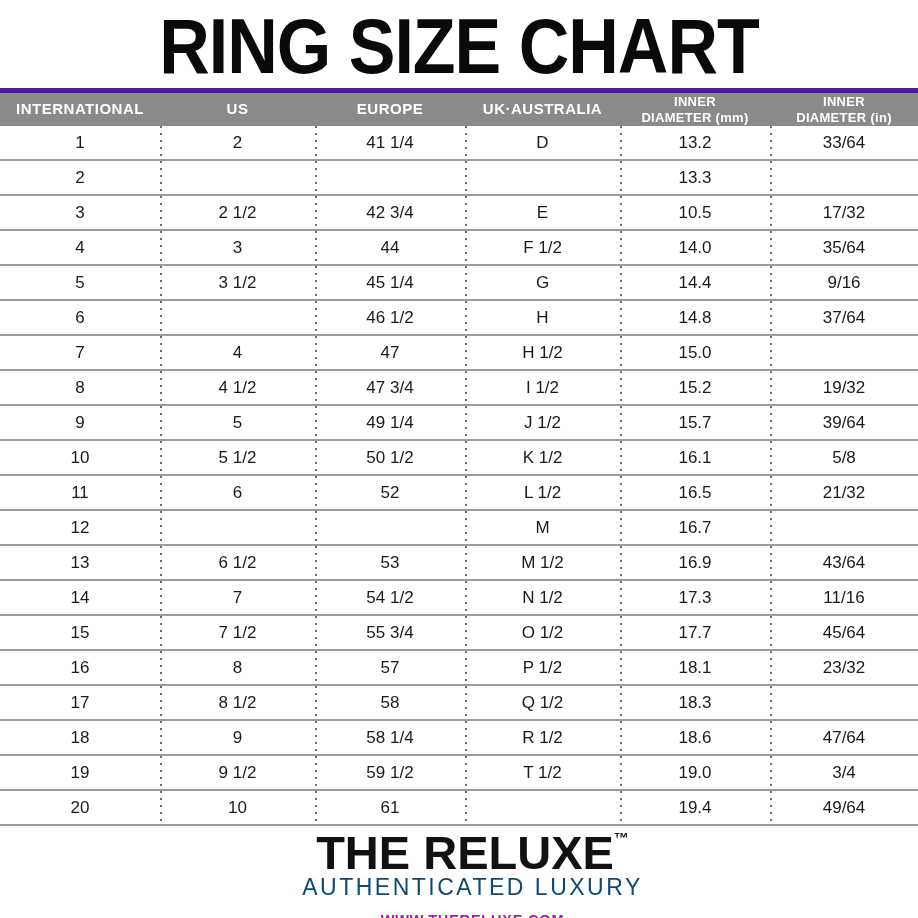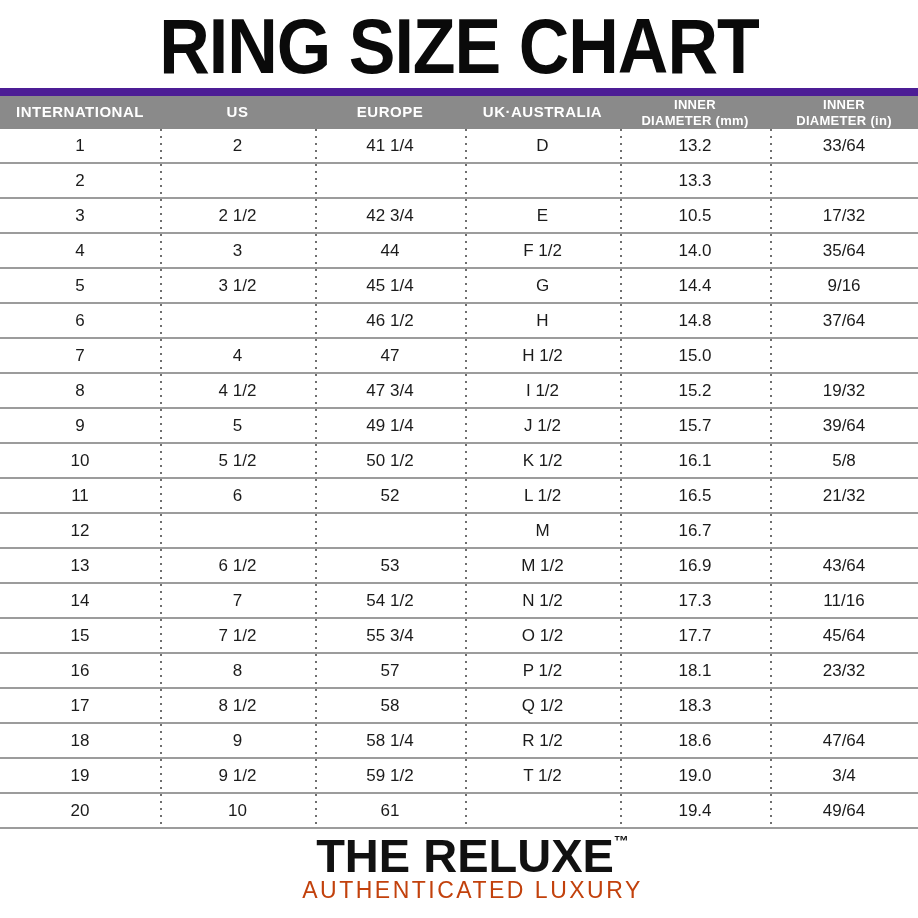--- a/index.html
+++ b/index.html
@@ -46,21 +46,21 @@
 
   thead th {
     background: #8a8a8a;
     color: #ffffff;
     height: 33px;
     padding: 0;
     vertical-align: middle;
     text-align: center;
     font-weight: bold;
     letter-spacing: 0.5px;
-    border-top: 8px solid #4c1d95;
+    border-top: 5px solid #4c1d95;
   }
   thead th .l1 { font-size: 15px; line-height: 1.1; }
   thead th.two-line .l1,
   thead th.two-line .l2 { font-size: 13px; line-height: 1.2; letter-spacing: 0.3px; text-align: center; }
 
   tbody td {
     height: 33px;
     text-align: center;
     vertical-align: middle;
     font-size: 17px;
@@ -90,21 +90,21 @@
   .tm {
     font-size: 15px;
     font-weight: bold;
     vertical-align: 26px;
     letter-spacing: 0;
   }
   .tagline {
     font-size: 23px;
     font-weight: normal;
     letter-spacing: 2.5px;
-    color: #c2410c;
+    color: #0c4a6e;
     margin-top: -3px;
     white-space: nowrap;
   }
   .website {
     font-size: 14.5px;
     font-weight: bold;
     letter-spacing: 0.8px;
     color: #a21caf;
     margin-top: 11px;
     white-space: nowrap;

